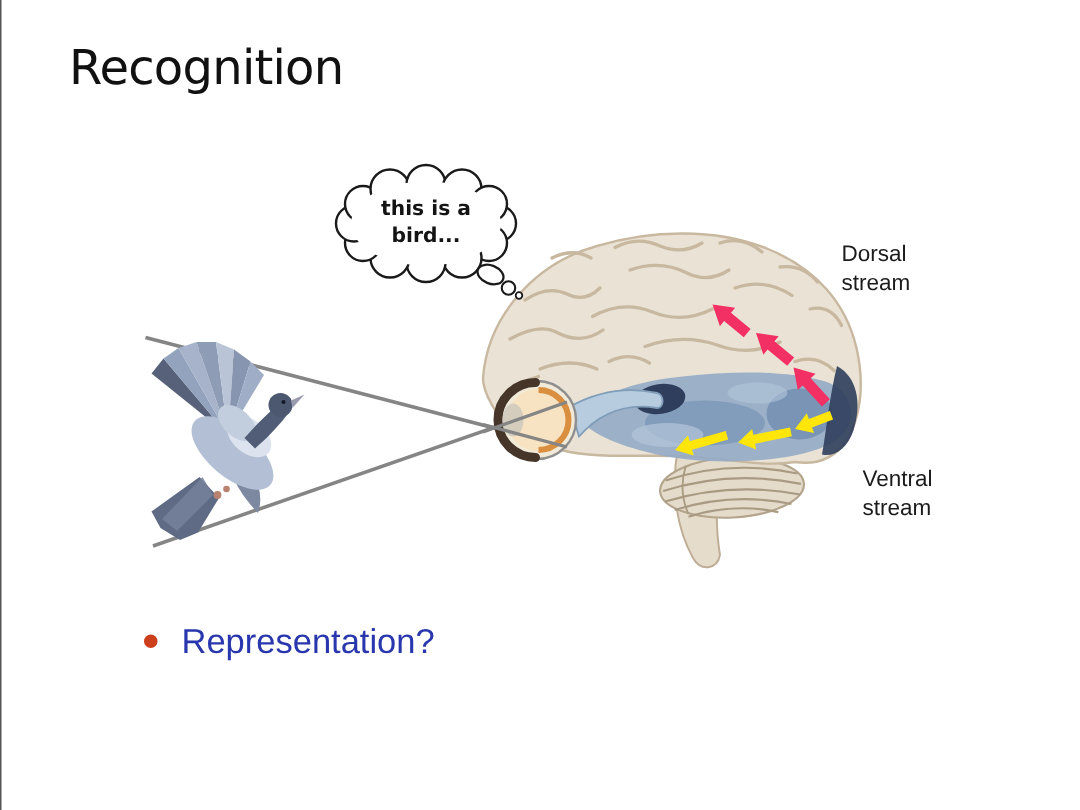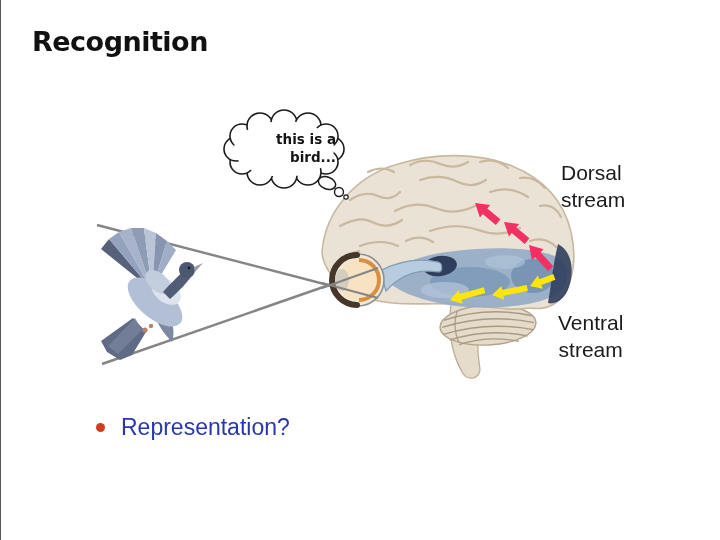--- a/index.html
+++ b/index.html
@@ -2,36 +2,36 @@
 <html style="--c-title-text: #111111; --c-label-text: #1b1b1b; --c-bullet-dot: #cc3e1c; --c-bullet-text: #2937ae; --c-dorsal-arrow: #f23064; --c-ventral-arrow: #ffe60a; --c-brain-fill: #eae2d4; --c-brain-line: #c9b8a0; --c-ventral-highlight: #93abc7; --c-deep-structure-navy: #2f3e5c;"><head>
 <meta charset="utf-8">
 <style>
   html,body{margin:0;padding:0;}
   body{
     width:720px;height:540px;position:relative;background:#ffffff;
     font-family:"Liberation Sans",sans-serif;overflow:hidden;
   }
   .edge-line{position:absolute;left:0;top:0;width:1px;height:540px;background:#555;}
   .slide-title{
-    position:absolute;left:32px;top:26px;
-    font-family:"DejaVu Sans",sans-serif;font-weight:bold;font-size:27px;
+    position:absolute;left:46px;top:26px;
+    font-family:"DejaVu Sans",sans-serif;font-weight:normal;font-size:32px;
     color:var(--c-title-text,#111);letter-spacing:-0.5px;
   }
   .scene{position:absolute;left:0;top:0;}
   .bubble-text{
     position:absolute;left:232px;top:131px;width:104px;
-    text-align:right;font-family:"DejaVu Sans",sans-serif;font-weight:bold;
+    text-align:center;font-family:"DejaVu Sans",sans-serif;font-weight:bold;
     font-size:13.5px;line-height:1.32;color:#141414;white-space:pre-line;
   }
   .stream-label{
-    position:absolute;font-size:21px;line-height:1.28;color:var(--c-label-text,#1b1b1b);
+    position:absolute;font-size:15px;line-height:1.28;color:var(--c-label-text,#1b1b1b);
     white-space:pre-line;
   }
   .stream-label.dorsal{left:561px;top:160px;}
-  .stream-label.ventral{left:558px;top:310px;text-align:center;}
+  .stream-label.ventral{left:575px;top:310px;}
   .bullets{
     position:absolute;left:88px;top:406px;margin:0;padding:0;list-style:none;text-align:center;
   }
   .bullets li{display:flex;align-items:center;height:42px;}
   .bullets .dot{
     width:9px;height:9px;border-radius:50%;background:var(--c-bullet-dot,#cc3e1c);
     margin:0 16px 0 8px;flex:0 0 auto;
   }
   .bullets .btext{font-size:23px;color:var(--c-bullet-text,#2937ae);}
 </style>

